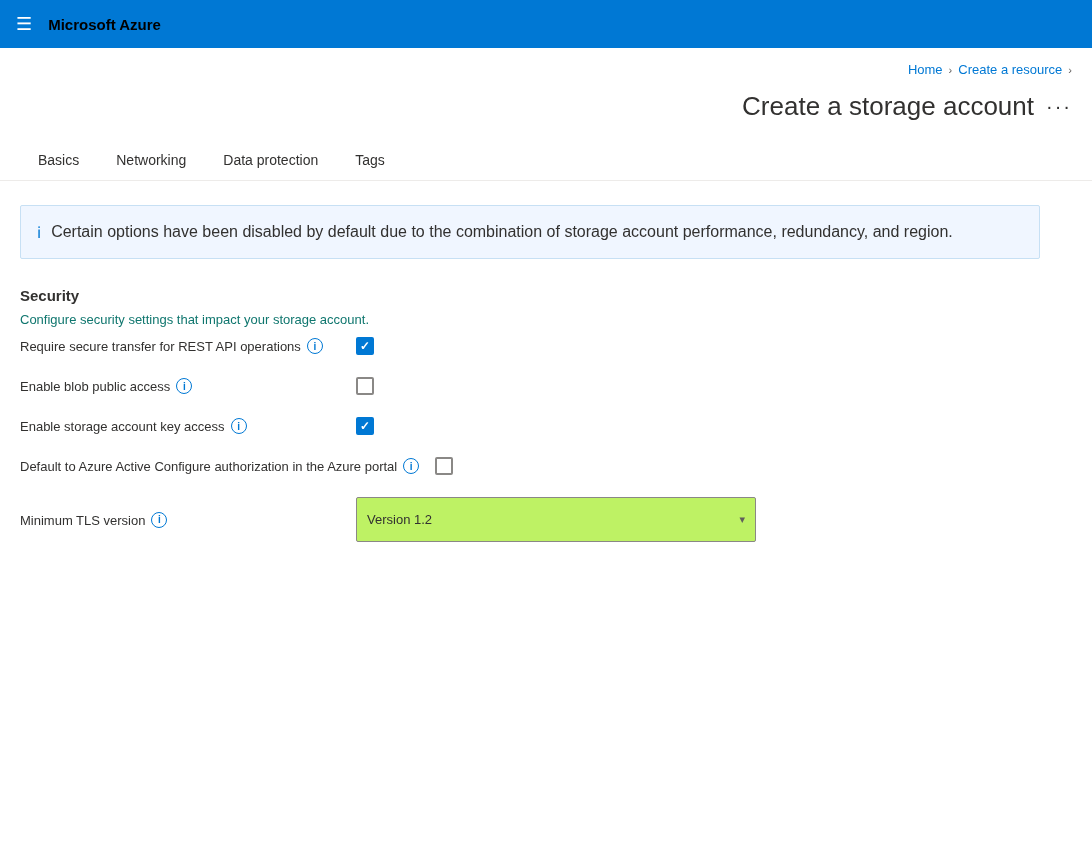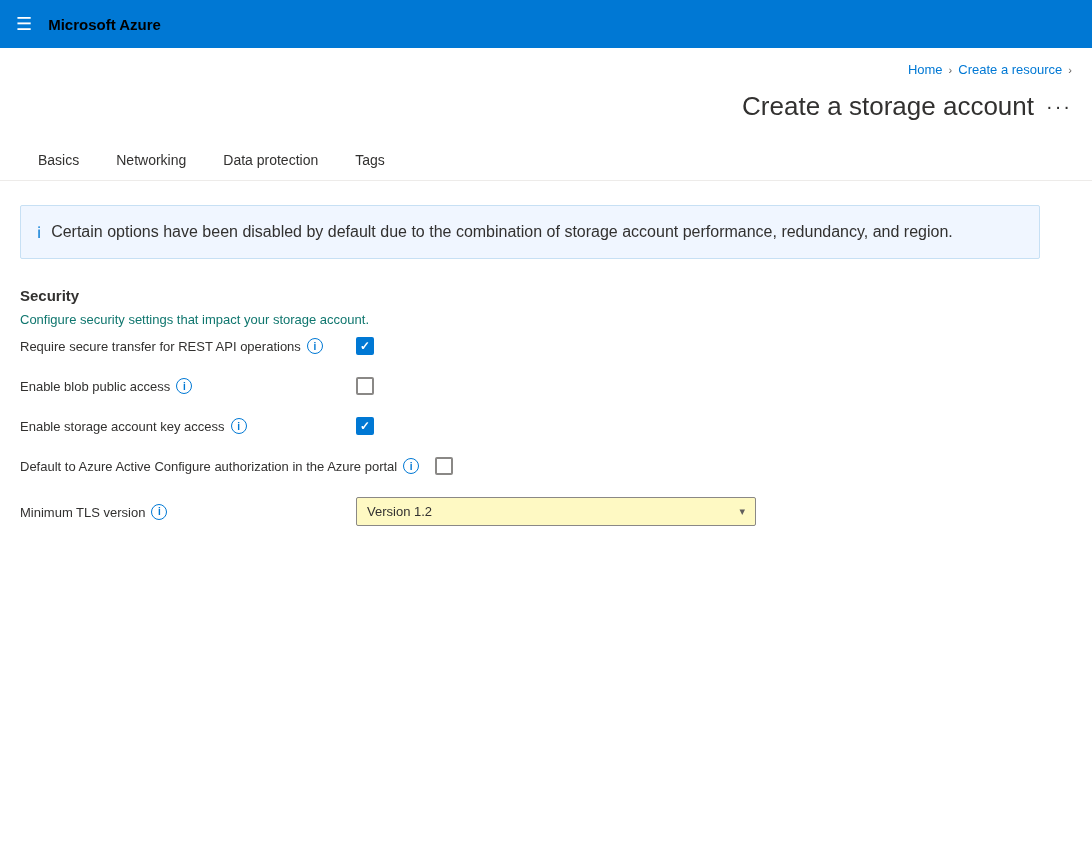--- a/index.html
+++ b/index.html
@@ -184,24 +184,24 @@
       font-weight: 700;
     }
 
     
     .dropdown {
       display: flex;
       align-items: center;
       justify-content: space-between;
       border: 1px solid #8a8886;
       border-radius: 2px;
-      padding: 6px 10px;
+      padding: 14px 10px;
       min-width: 400px;
       cursor: pointer;
-      background: #fef9c3;
+      background: #bef264;
       font-size: 13px;
       color: #323130;
     }
     .dropdown-chevron {
       color: #605e5c;
       font-size: 11px;
     }
   </style>
 </head>
 <body>

